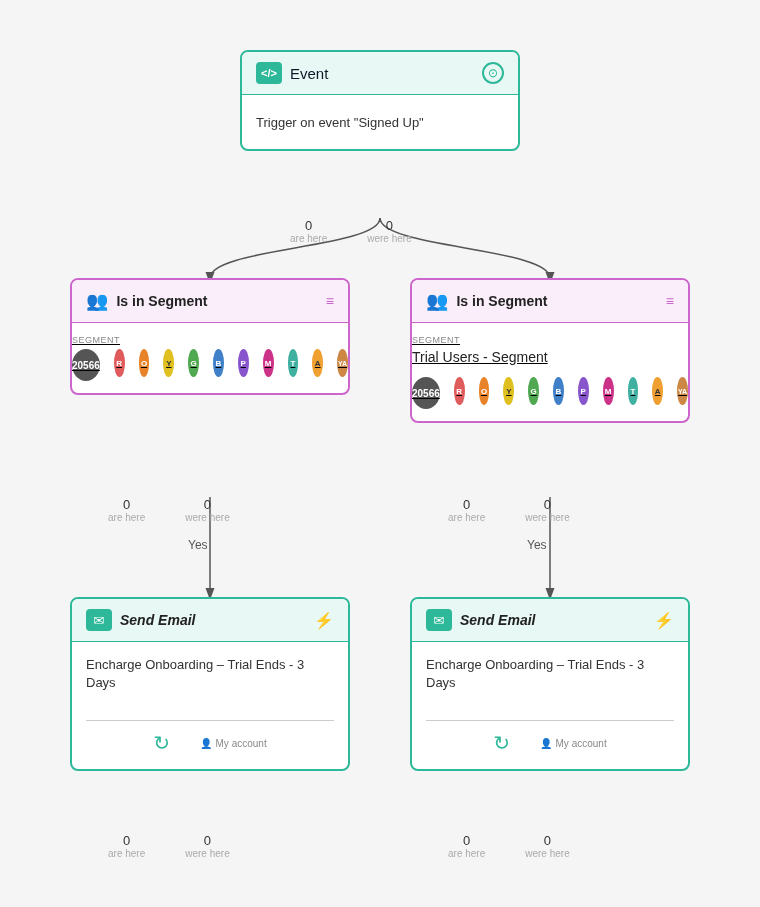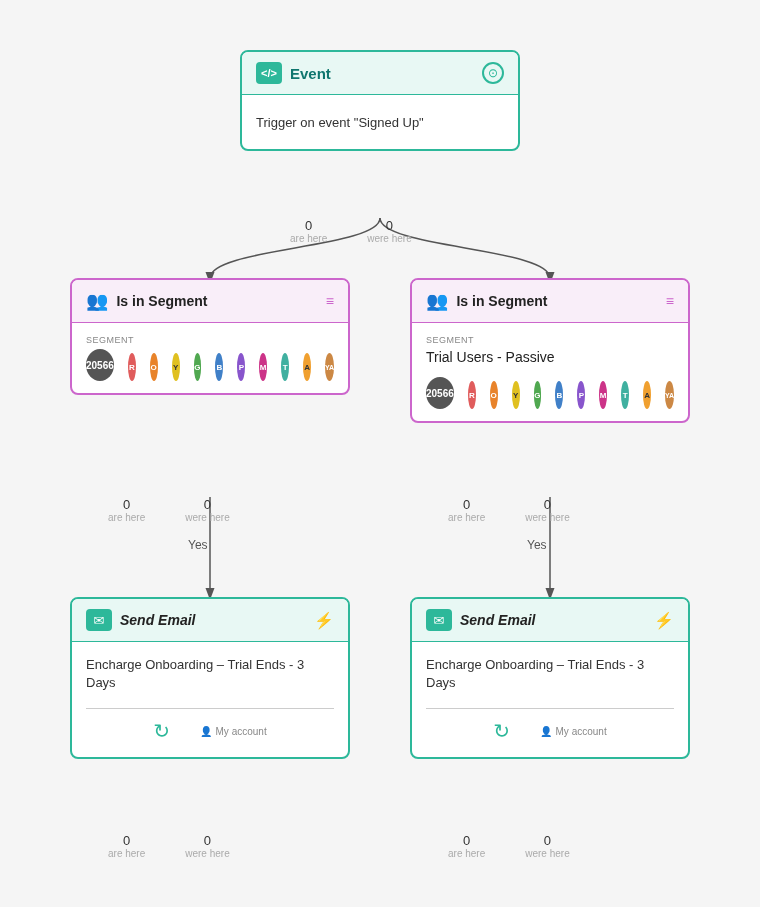--- a/index.html
+++ b/index.html
@@ -67,22 +67,22 @@
       display: flex;
       align-items: center;
       justify-content: center;
       font-size: 11px;
       color: #fff;
       font-weight: bold;
     }
 
     .node-event .node-header .title {
       font-size: 15px;
-      font-weight: 700;
-      color: #0f766e;
+      font-weight: 400;
+      color: #0f172a;
     }
 
     .node-event .node-header .settings-icon {
       width: 22px;
       height: 22px;
       border: 2px solid #2db89a;
       border-radius: 50%;
       display: flex;
       align-items: center;
       justify-content: center;
@@ -132,41 +132,42 @@
       font-weight: 600;
       color: #222;
     }
 
     .node-segment .node-header .filter-icon {
       color: #cc66cc;
       font-size: 14px;
     }
 
     .node-segment .node-body {
-      padding: 12px 14px;
+      padding: 12px 0;
+      text-decoration: underline;
     }
 
     .node-segment .node-body .label-sm {
       font-size: 9px;
       text-transform: uppercase;
       letter-spacing: 0.5px;
       color: #888;
       margin-bottom: 4px;
     }
 
     .node-segment .node-body .segment-name {
       font-size: 14px;
       color: #222;
       font-weight: 500;
       margin-bottom: 12px;
     }
 
     .avatars-row {
       display: flex;
-      align-items: flex-end;
+      align-items: flex-start;
       gap: 14px;
     }
 
     .avatar-count {
       background: #555;
       color: #fff;
       font-size: 10px;
       font-weight: 600;
       border-radius: 50%;
       width: 32px;
@@ -235,21 +236,21 @@
       font-size: 16px;
     }
 
     .node-email .node-body {
       padding: 14px 14px 10px;
     }
 
     .node-email .email-subject {
       font-size: 13px;
       color: #333;
-      margin-bottom: 16px;
+      margin-bottom: 28px;
       line-height: 1.4;
     }
 
     .node-email .email-divider {
       height: 1px;
       background: #ccc;
       margin-bottom: 10px;
     }
 
     .node-email .email-footer {
@@ -402,21 +403,21 @@
   <div class="node node-segment" style="left:410px; top:278px;">
     <div class="node-header">
       <div class="left">
         <span class="icon-people">👥</span>
         <span class="title">Is in Segment</span>
       </div>
       <span class="filter-icon">≡</span>
     </div>
     <div class="node-body">
       <div class="label-sm">SEGMENT</div>
-      <div class="segment-name">Trial Users - Passive</div>
+      <div class="segment-name">Trial Users - Segment</div>
       <div class="avatars-row">
         <div class="avatar-count">20566</div>
         <div class="avatar-item" style="background:#e05c5c">R</div>
         <div class="avatar-item" style="background:#e8832a">O</div>
         <div class="avatar-item" style="background:#e0c020; color:#333">Y</div>
         <div class="avatar-item" style="background:#50a850">G</div>
         <div class="avatar-item" style="background:#4080c8">B</div>
         <div class="avatar-item" style="background:#8855cc">P</div>
         <div class="avatar-item" style="background:#cc3388">M</div>
         <div class="avatar-item" style="background:#40b0a0">T</div>

